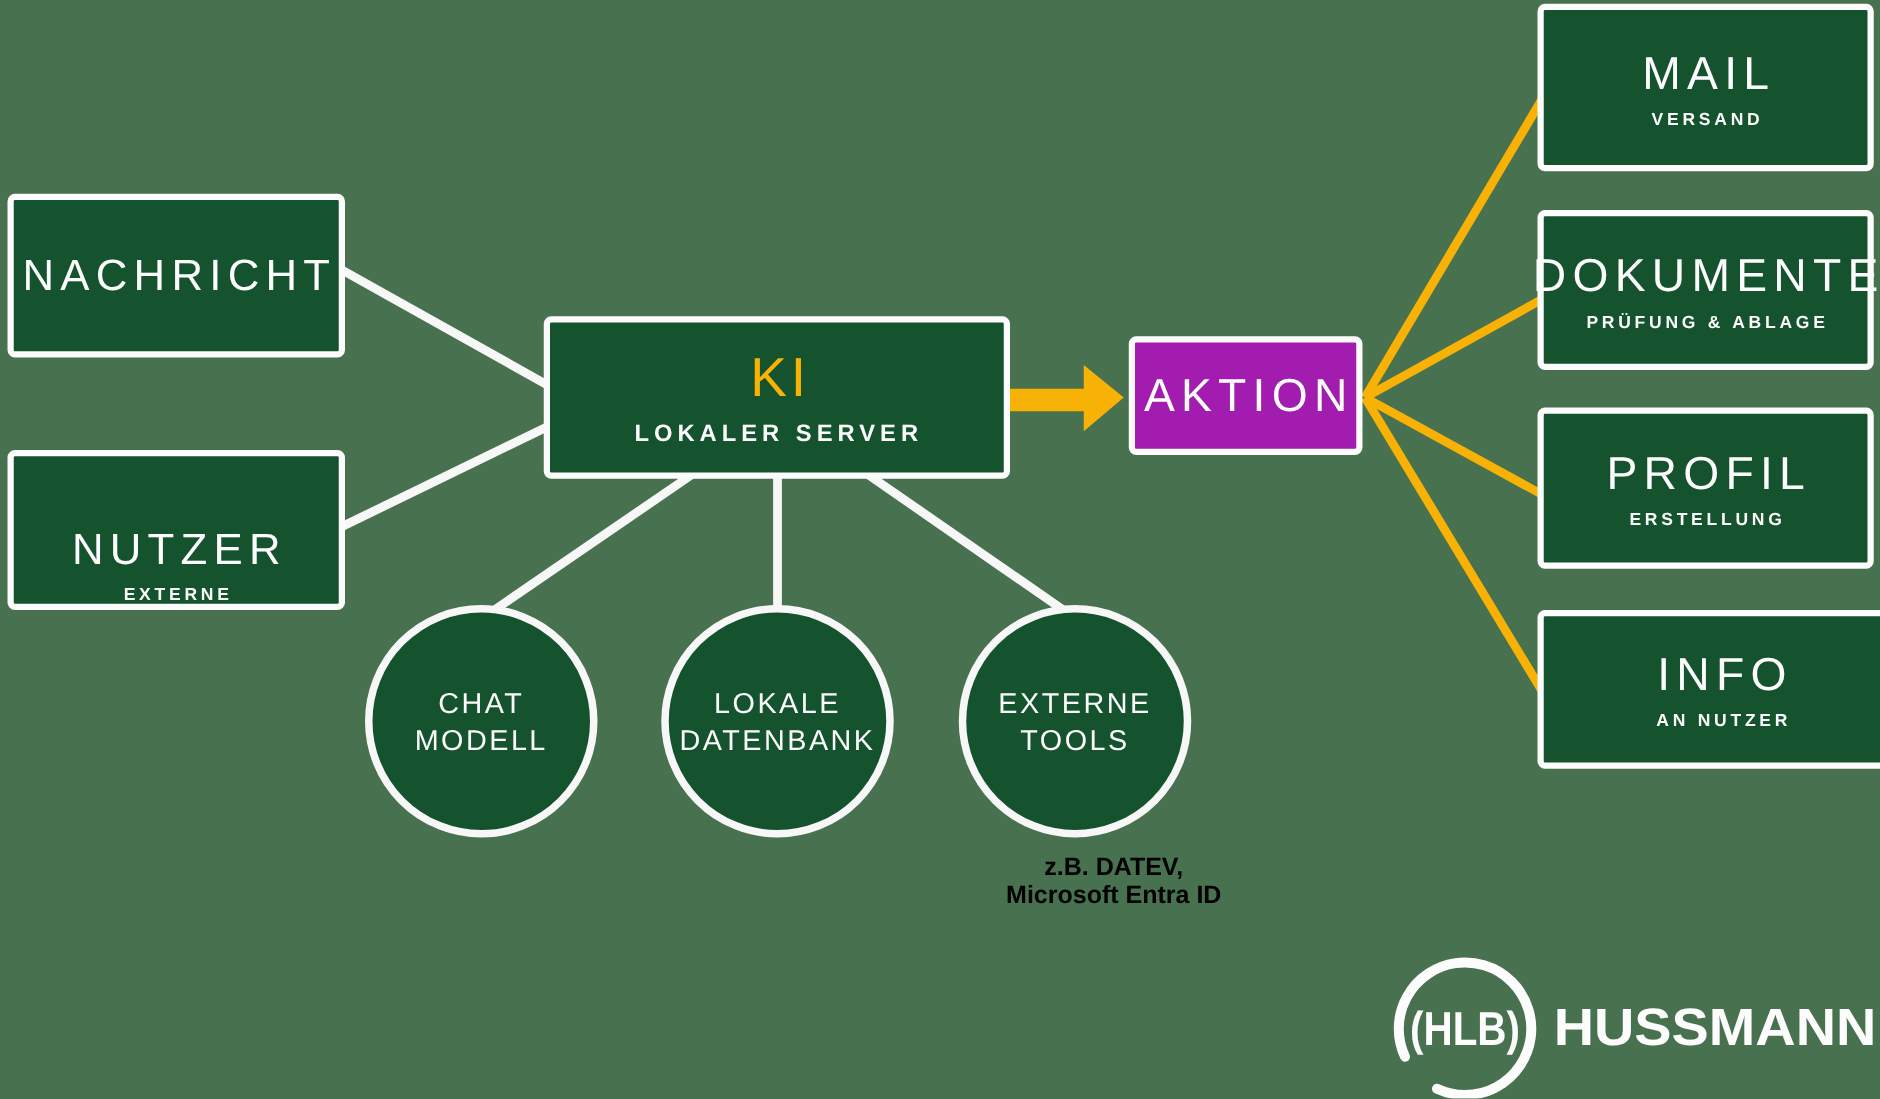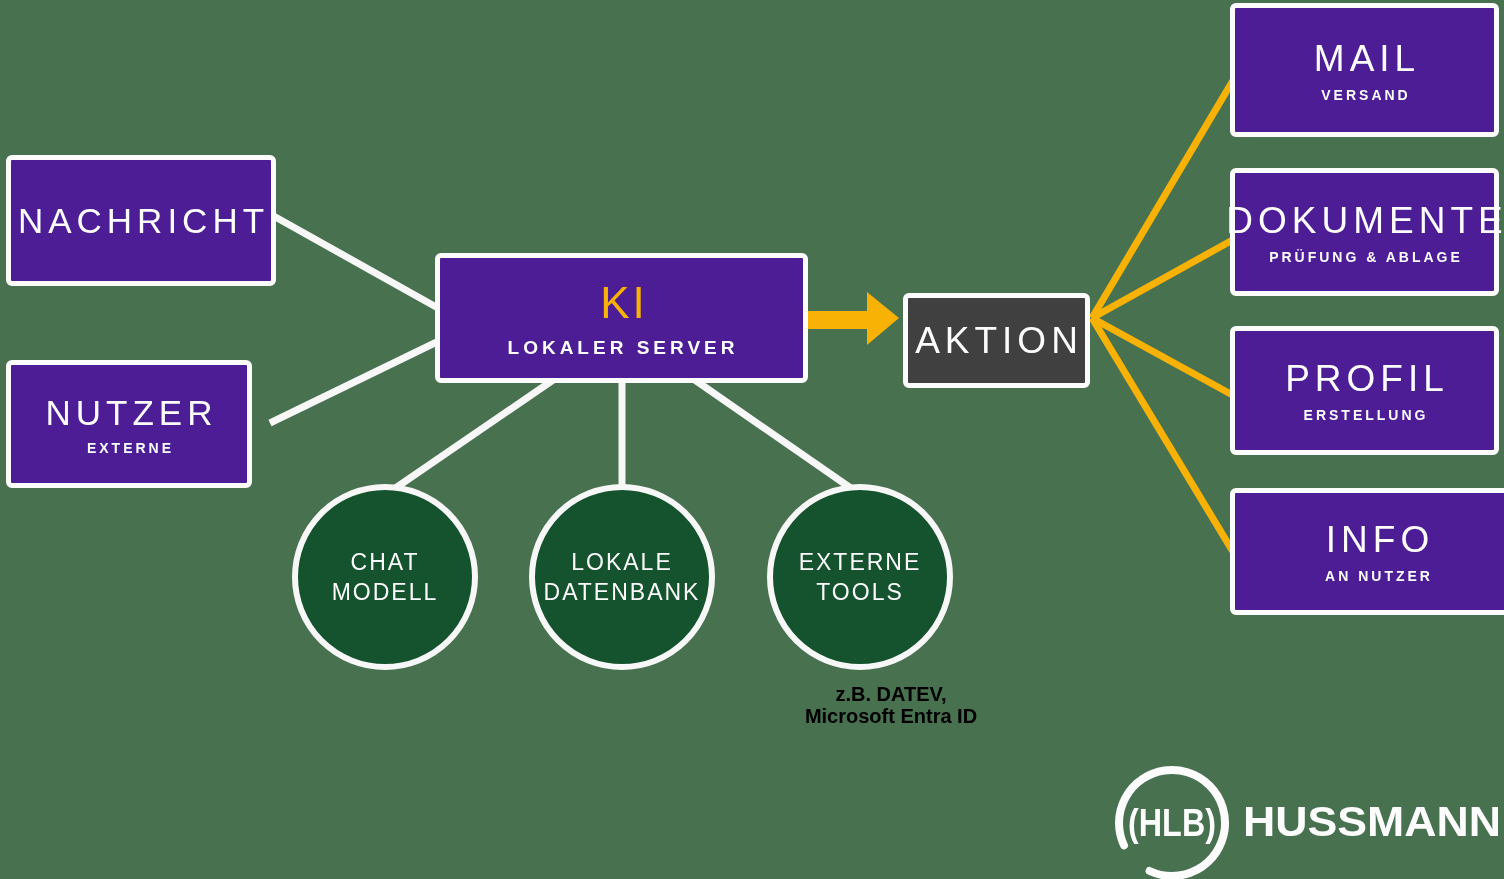--- a/index.html
+++ b/index.html
@@ -22,26 +22,26 @@
   }
 
   .node {
     position: absolute;
     z-index: 2;
     display: flex;
     flex-direction: column;
     align-items: center;
     justify-content: center;
     text-align: center;
-    background: #4c1d95;
+    background: #14532d;
     border: 5px solid #FCFCFC;
     border-radius: 6px;
     color: #FCFCFC;
   }
-  .node.yellow { background: #404040; margin-top: 24px; }
+  .node.yellow { background: #a21caf; }
 
   .node-title {
     font-size: 35px;
     font-weight: 400;
     letter-spacing: 5px;
     text-indent: 5px;
     color: #FCFCFC;
     white-space: nowrap;
   }
   .node-title.big { font-size: 37px; letter-spacing: 5px; }
@@ -95,21 +95,21 @@
 
   .logo {
     position: absolute;
     z-index: 2;
     left: 1110px;
     top: 762px;
   }
 
   
   #node-nachricht { left: 6px;    top: 155px; width: 270px; height: 131px; }
-  #node-nutzer    { left: 6px;    top: 360px; width: 246px; height: 128px; }
+  #node-nutzer    { left: 6px;    top: 360px; width: 270px; height: 128px; justify-content: flex-end; }
   #node-ki        { left: 435px;  top: 253px; width: 373px; height: 130px; }
   #node-aktion    { left: 903px;  top: 269px; width: 187px; height: 95px;  }
   #node-mail      { left: 1230px; top: 3px;   width: 269px; height: 134px; }
   #node-dokumente { left: 1230px; top: 168px; width: 269px; height: 128px; }
   #node-profil    { left: 1230px; top: 326px; width: 269px; height: 129px; }
   #node-info      { left: 1230px; top: 488px; width: 295px; height: 127px; }
 
   #circle-chat    { left: 292px; top: 484px; }
   #circle-lokale  { left: 529px; top: 484px; }
   #circle-externe { left: 767px; top: 484px; }

